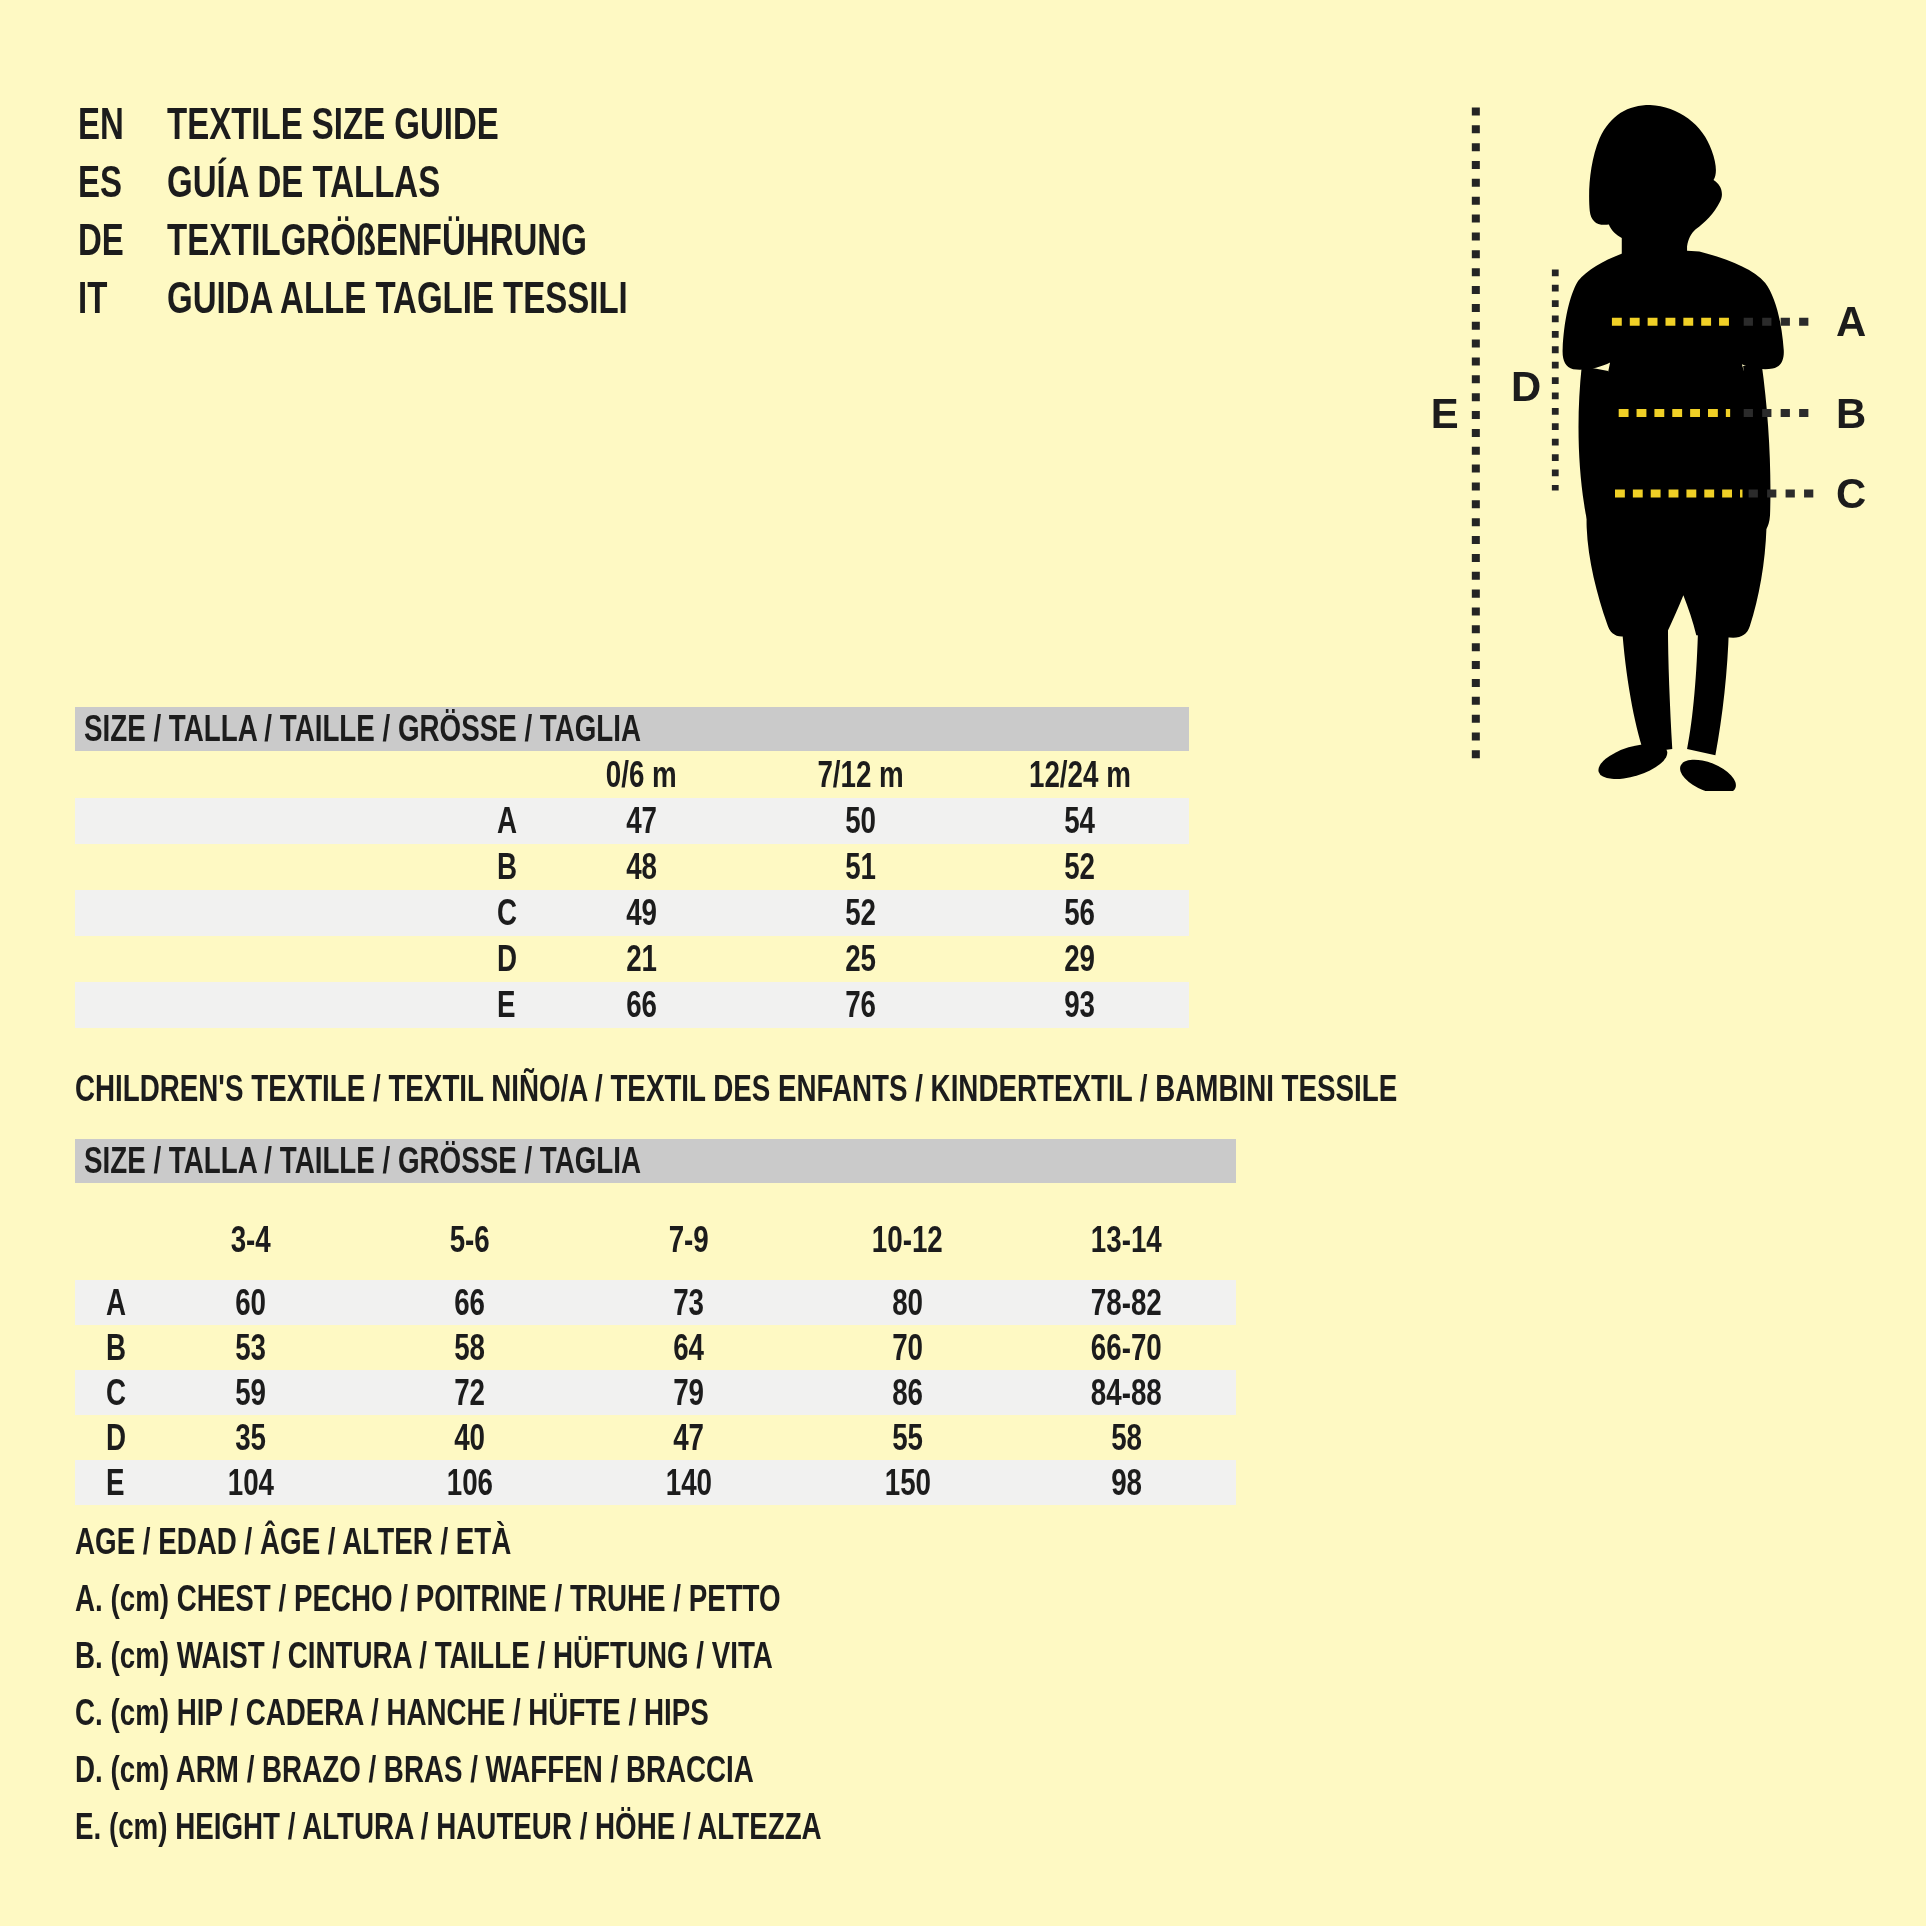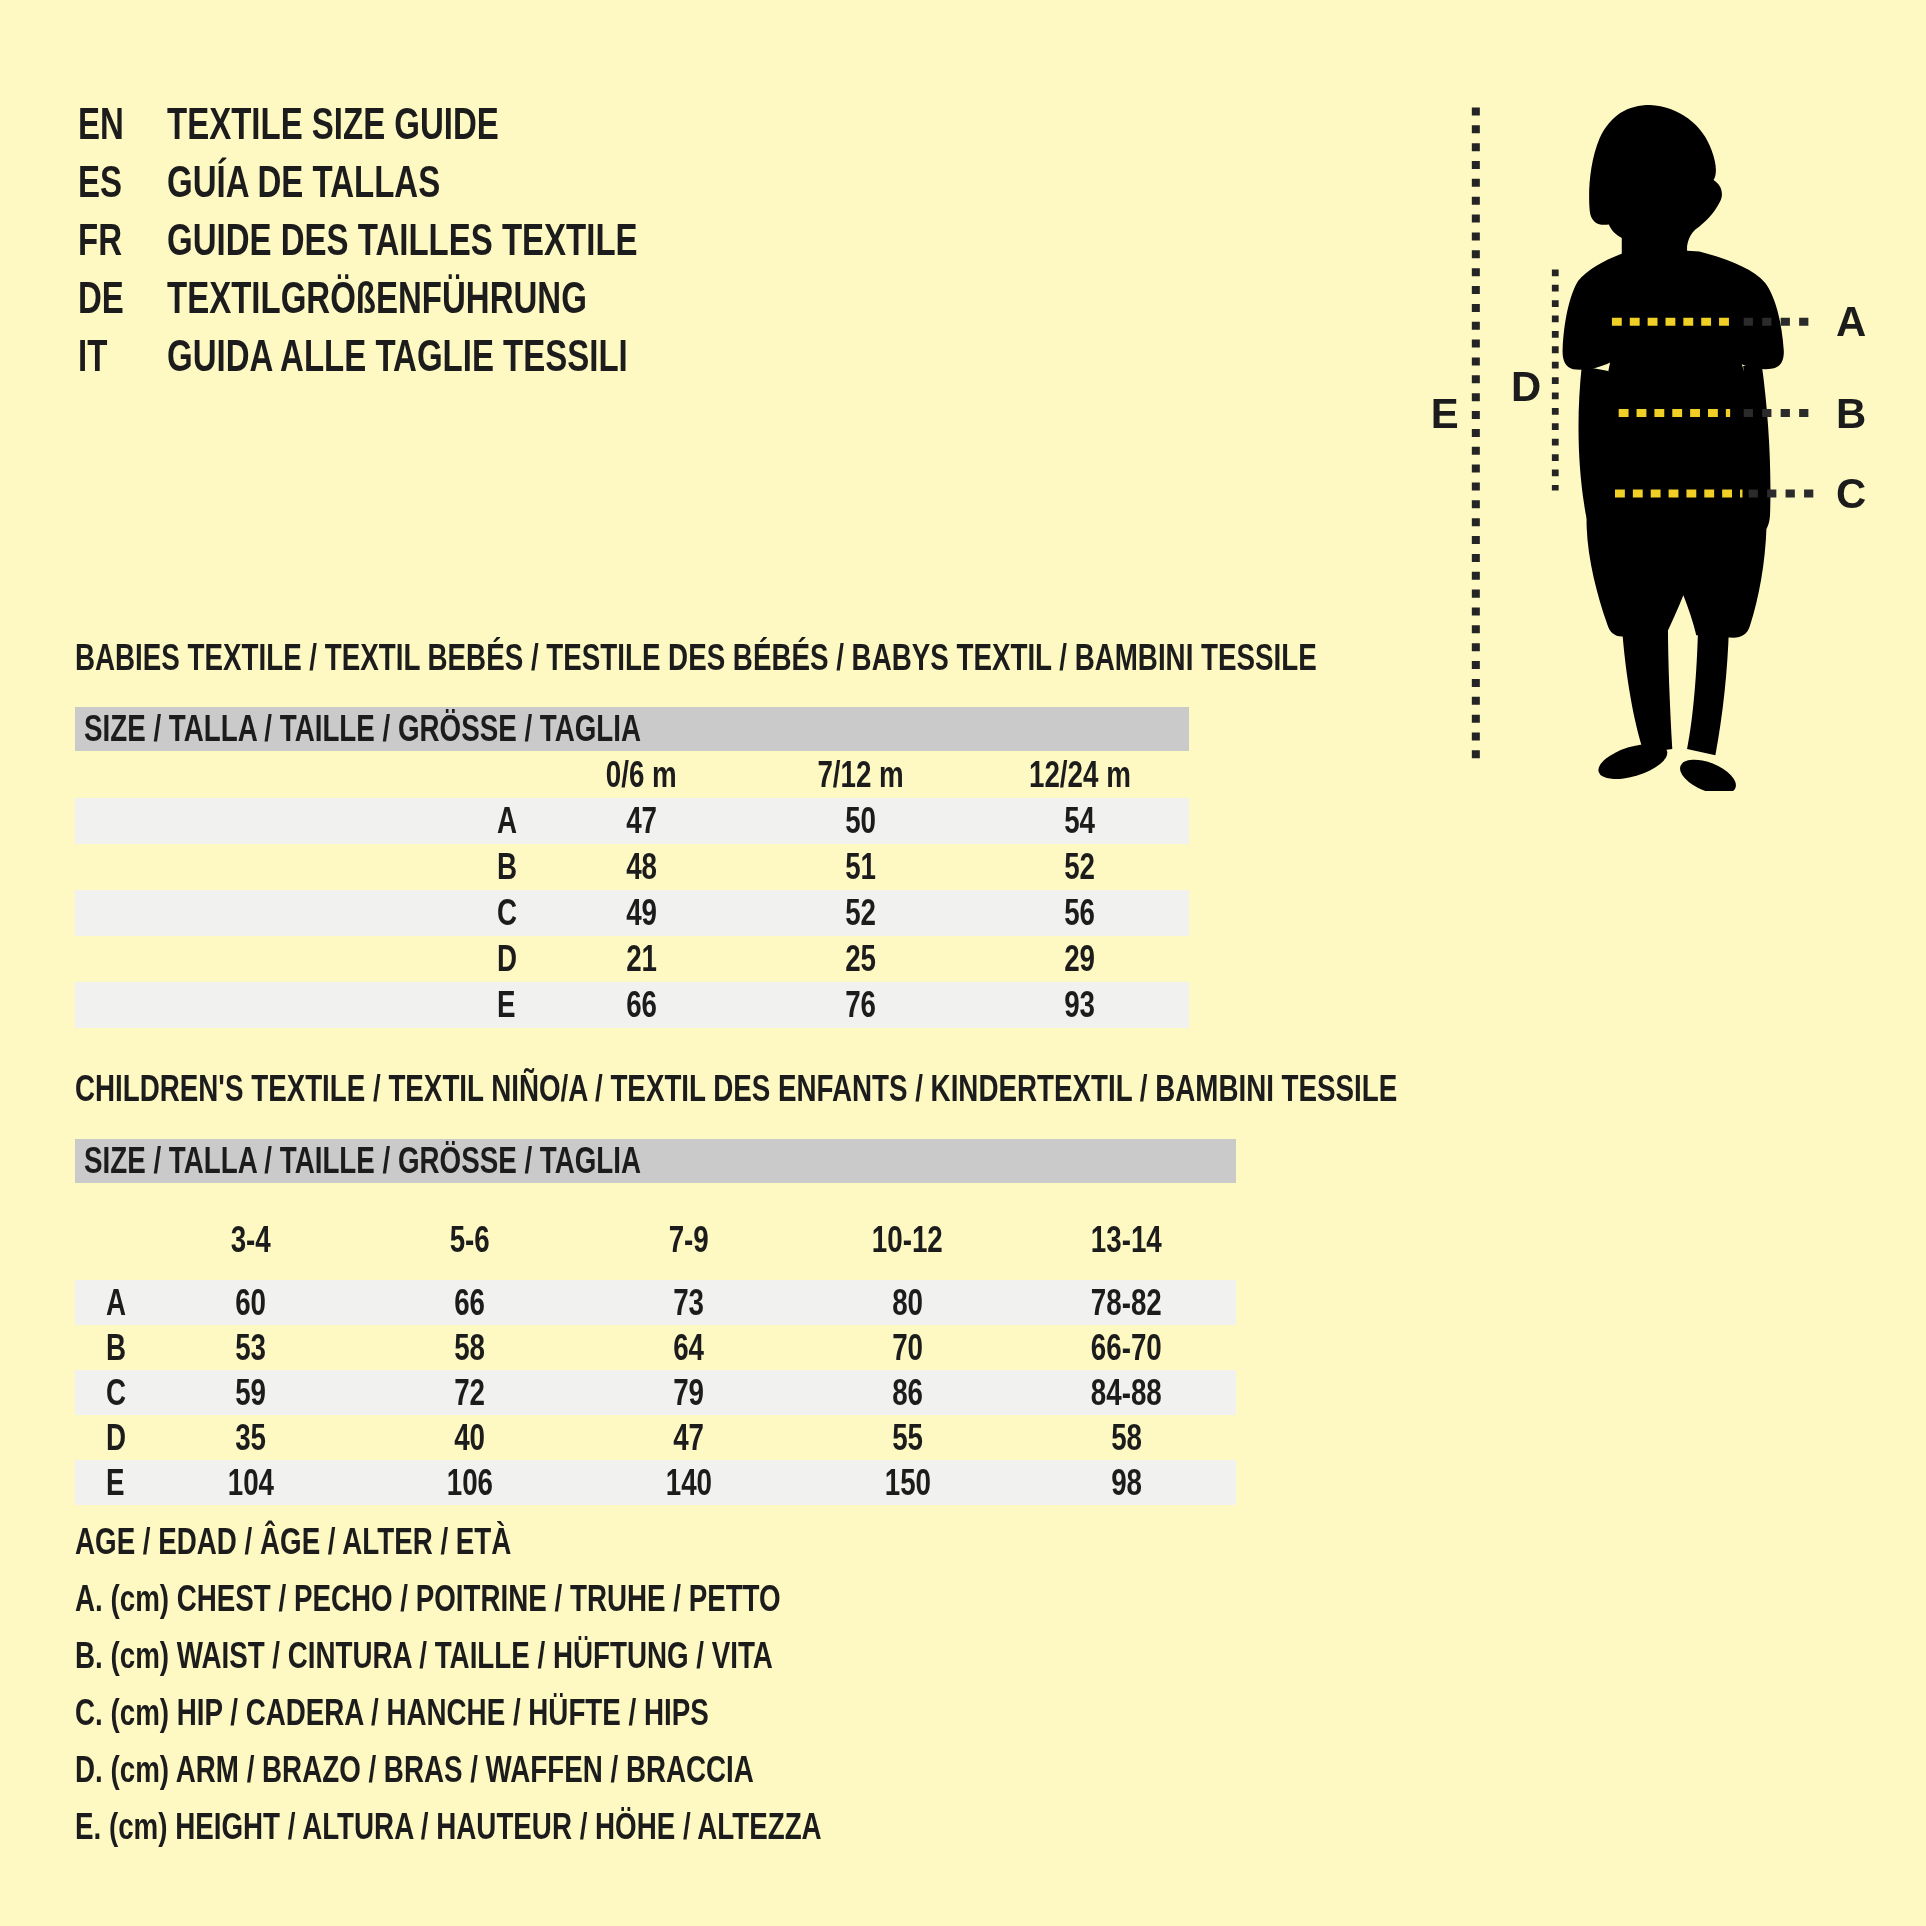--- a/index.html
+++ b/index.html
@@ -49,24 +49,20 @@
 <div class="page">
 
   <div class="langs">
     <div class="lang-row">
       <span class="lang-code cx">EN</span>
       <span class="cx">TEXTILE SIZE GUIDE</span>
     </div>
     <div class="lang-row">
       <span class="lang-code cx">ES</span>
       <span class="cx">GUÍA DE TALLAS</span>
-    </div>
-    <div class="lang-row">
-      <span class="lang-code cx">FR</span>
-      <span class="cx">GUIDE DES TAILLES TEXTILE</span>
     </div>
     <div class="lang-row">
       <span class="lang-code cx">DE</span>
       <span class="cx">TEXTILGRÖßENFÜHRUNG</span>
     </div>
     <div class="lang-row">
       <span class="lang-code cx">IT</span>
       <span class="cx">GUIDA ALLE TAGLIE TESSILI</span>
     </div>
   </div>
@@ -116,23 +112,20 @@
     <line x1="341" y1="717" x2="548" y2="717" stroke="#f0d026" stroke-width="13" stroke-dasharray="16 13"></line>
     <line x1="558" y1="717" x2="668" y2="717" stroke="#2b2b2b" stroke-width="13" stroke-dasharray="15 15"></line>
 
     <text x="700" y="462">A</text>
     <text x="700" y="610">B</text>
     <text x="700" y="741">C</text>
     <text x="172" y="566">D</text>
     <text x="42" y="610">E</text>
   </svg>
 
-  <div class="section-title babies-title">
-    <span class="cx">BABIES TEXTILE / TEXTIL BEBÉS / TESTILE DES BÉBÉS / BABYS TEXTIL / BAMBINI TESSILE</span>
-  </div>
 
   <div class="sizetable babies-table">
     <div class="t-bar">
       <span class="cx">SIZE / TALLA / TAILLE / GRÖSSE / TAGLIA</span>
     </div>
     <div class="t-row head">
       <div class="t-lbl"></div>
       <div class="t-val"><span class="cxc">0/6 m</span></div>
       <div class="t-val"><span class="cxc">7/12 m</span></div>
       <div class="t-val"><span class="cxc">12/24 m</span></div>

